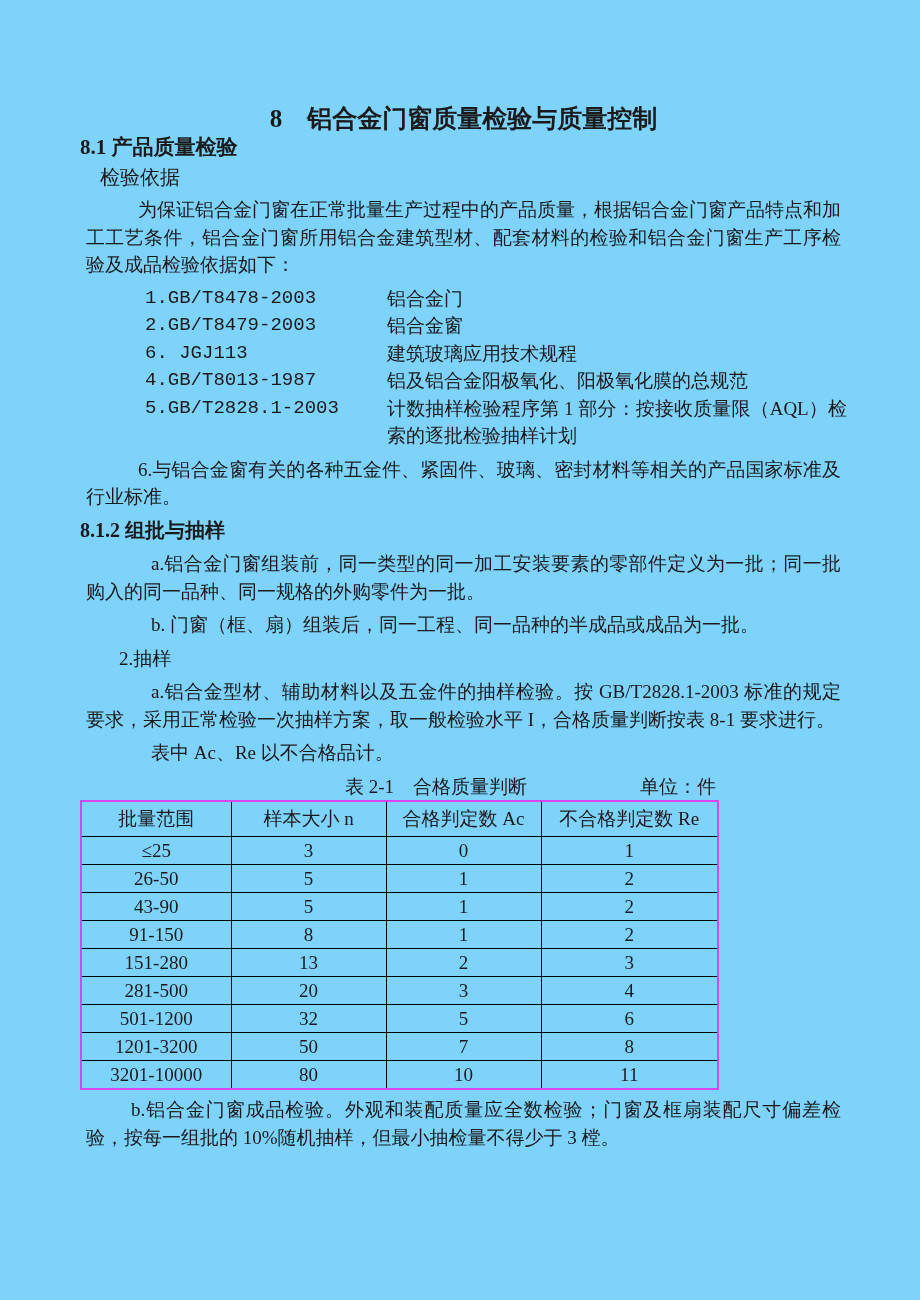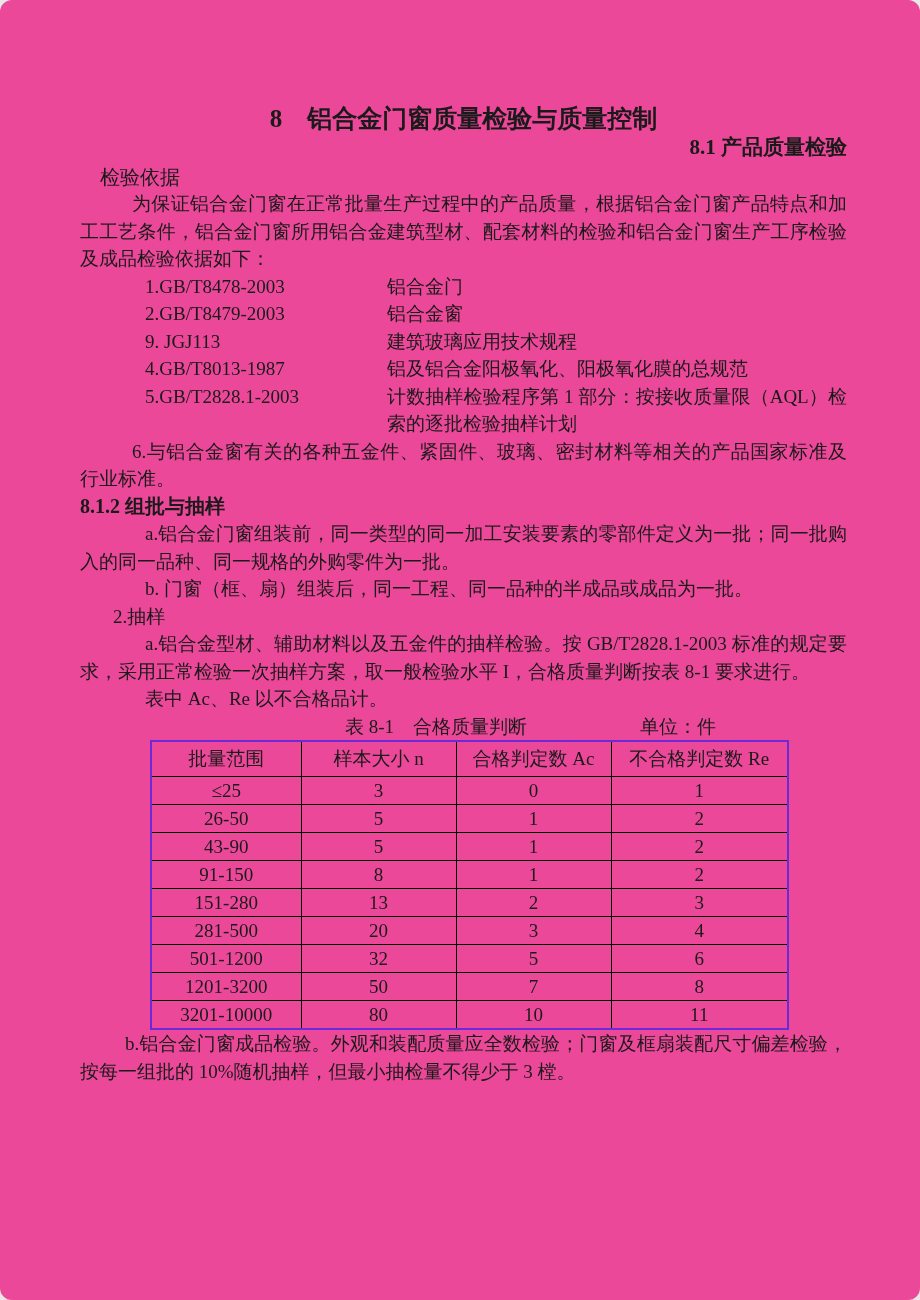--- a/index.html
+++ b/index.html
@@ -1,72 +1,72 @@
 <!DOCTYPE html>
 <html><head>
 <meta charset="utf-8">
 <style>
   html,body{margin:0;padding:0;background:#e8e8e8;}
   .page{
     position:relative;
     width:920px;height:1300px;
     margin:0 auto;
-    background:#ec4899;
+    background:#7dd3fc;
     color:#1a1a1a;
     font-family:"Liberation Serif","DejaVu Serif",serif;
     overflow:hidden;
-    border-radius:12px;
   }
   .content{
     position:absolute;
     top:0;left:0;right:0;
     padding:104px 73px 0 80px;
   }
   .doc-title{
     text-align:center;
     font-size:25px;
     font-weight:bold;
     line-height:30px;
     margin:0;
   }
   .doc-subtitle{
-    text-align:right;
+    text-align:left;
     font-size:21px;
     font-weight:bold;
     line-height:26px;
     margin:0;
   }
   .basis-heading{
     font-size:20px;
     font-weight:normal;
     line-height:26px;
     margin:4px 0 0 20px;
   }
   .body-text{
     font-size:19px;
     line-height:27.5px;
-    margin:0;
+    margin:6px;
     text-align:justify;
   }
   .indent-2ch{text-indent:52px;}
   .indent-abc{text-indent:65px;}
   .indent-b{text-indent:45px;}
   .indent-num{padding-left:33px;}
   .indent-3{text-indent:30px;}
   .ref-list{margin:0;padding:0;}
   .ref-row{
     font-size:19px;
     line-height:27.5px;
     padding-left:65px;
     white-space:normal;
   }
   .ref-label{
     display:inline-block;
     width:242px;
     vertical-align:top;
+    font-family:Liberation Mono, monospace;
   }
   .ref-desc{
     display:inline-block;
     max-width:460px;
     vertical-align:top;
     text-align:justify;
   }
   .note-line{padding-left:65px;}
   .section-heading{
     font-size:20px;
@@ -77,24 +77,23 @@
   .caption-line{
     position:relative;
     height:27.5px;
     font-size:19px;
     line-height:27.5px;
   }
   .caption-text{position:absolute;left:265px;top:0;}
   .caption-unit{position:absolute;left:560px;top:0;}
   table.qc{
     border-collapse:collapse;
-    margin-left:70px;
     width:637px;
     table-layout:fixed;
-    border:2px solid #6d28d9;
+    border:2px solid #d946ef;
     padding-left:8px;
   }
   table.qc td,table.qc th{
     border:1px solid #000;
     text-align:center;
     vertical-align:middle;
     font-size:19px;
     font-weight:normal;
     padding:0;
   }
@@ -115,42 +114,42 @@
     <p class="body-text indent-2ch">为保证铝合金门窗在正常批量生产过程中的产品质量，根据铝合金门窗产品特点和加工工艺条件，铝合金门窗所用铝合金建筑型材、配套材料的检验和铝合金门窗生产工序检验及成品检验依据如下：</p>
 
     <div class="ref-list">
       <div class="ref-row">
         <span class="ref-label">1.GB/T8478-2003</span><span class="ref-desc">铝合金门</span>
       </div>
       <div class="ref-row">
         <span class="ref-label">2.GB/T8479-2003</span><span class="ref-desc">铝合金窗</span>
       </div>
       <div class="ref-row">
-        <span class="ref-label">9.  JGJ113</span><span class="ref-desc">建筑玻璃应用技术规程</span>
+        <span class="ref-label">6.  JGJ113</span><span class="ref-desc">建筑玻璃应用技术规程</span>
       </div>
       <div class="ref-row">
         <span class="ref-label">4.GB/T8013-1987</span><span class="ref-desc">铝及铝合金阳极氧化、阳极氧化膜的总规范</span>
       </div>
       <div class="ref-row">
         <span class="ref-label">5.GB/T2828.1-2003</span><span class="ref-desc">计数抽样检验程序第 1 部分：按接收质量限（AQL）检索的逐批检验抽样计划</span>
       </div>
     </div>
 
     <p class="body-text indent-2ch">6.与铝合金窗有关的各种五金件、紧固件、玻璃、密封材料等相关的产品国家标准及行业标准。</p>
 
     <div class="section-heading">8.1.2 组批与抽样</div>
 
     <p class="body-text indent-abc">a.铝合金门窗组装前，同一类型的同一加工安装要素的零部件定义为一批；同一批购入的同一品种、同一规格的外购零件为一批。</p>
     <p class="body-text indent-abc">b. 门窗（框、扇）组装后，同一工程、同一品种的半成品或成品为一批。</p>
     <p class="body-text indent-num">2.抽样</p>
     <p class="body-text indent-abc">a.铝合金型材、辅助材料以及五金件的抽样检验。按 GB/T2828.1-2003 标准的规定要求，采用正常检验一次抽样方案，取一般检验水平 I，合格质量判断按表 8-1 要求进行。</p>
     <p class="body-text note-line">表中 Ac、Re 以不合格品计。</p>
 
     <div class="caption-line">
-      <span class="caption-text">表 8-1　合格质量判断</span>
+      <span class="caption-text">表 2-1　合格质量判断</span>
       <span class="caption-unit">单位：件</span>
     </div>
 
     <table class="qc">
       <colgroup>
         <col style="width:150px">
           <col style="width:155px">
           <col style="width:155px">
           <col style="width:177px">
       </colgroup>

